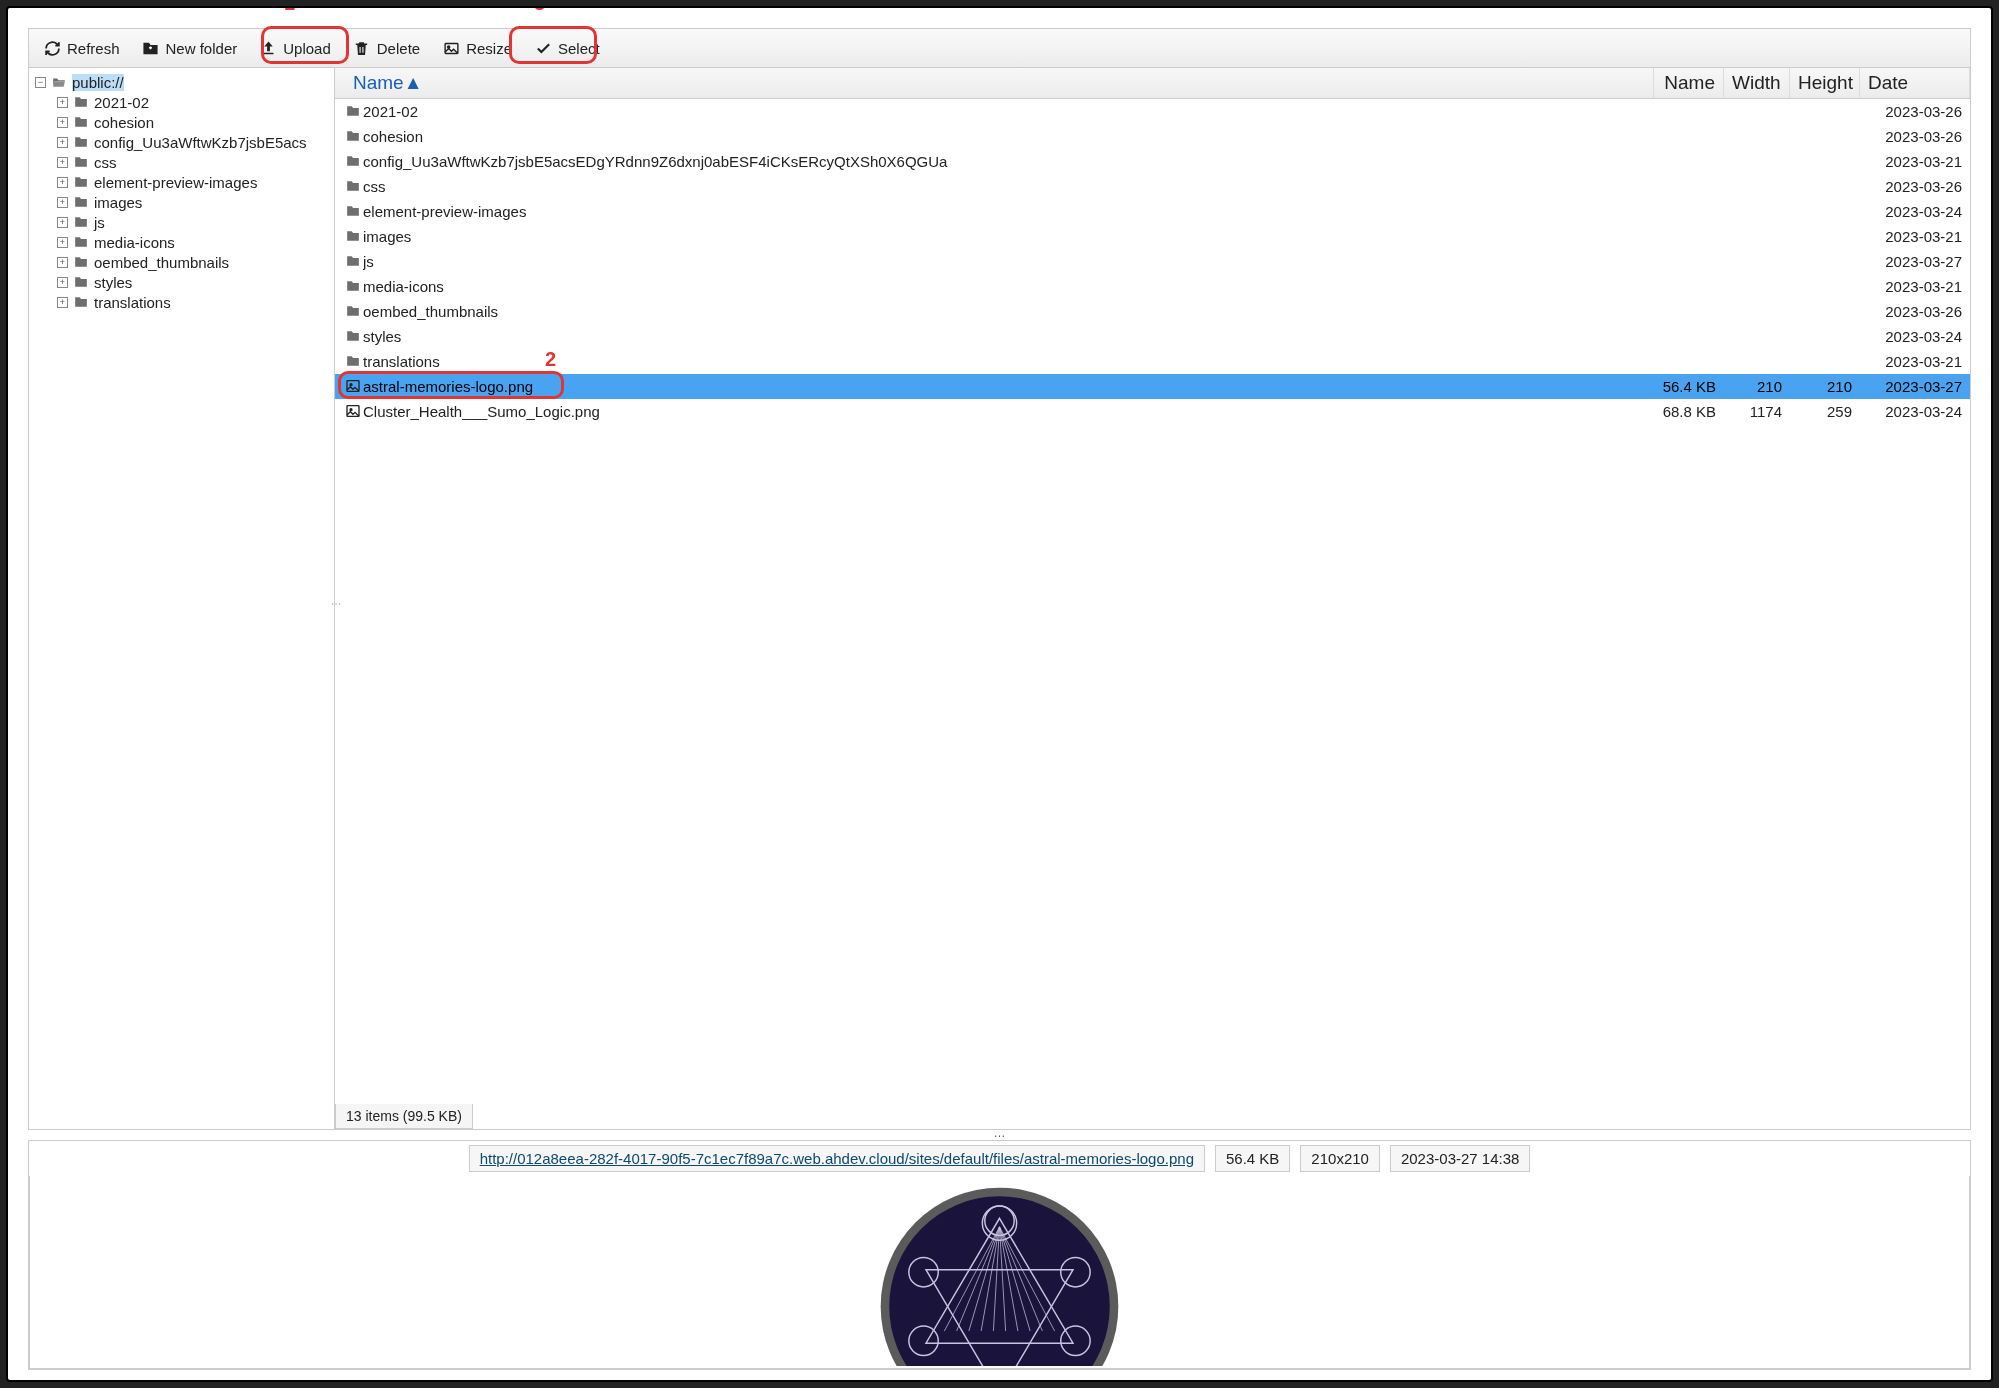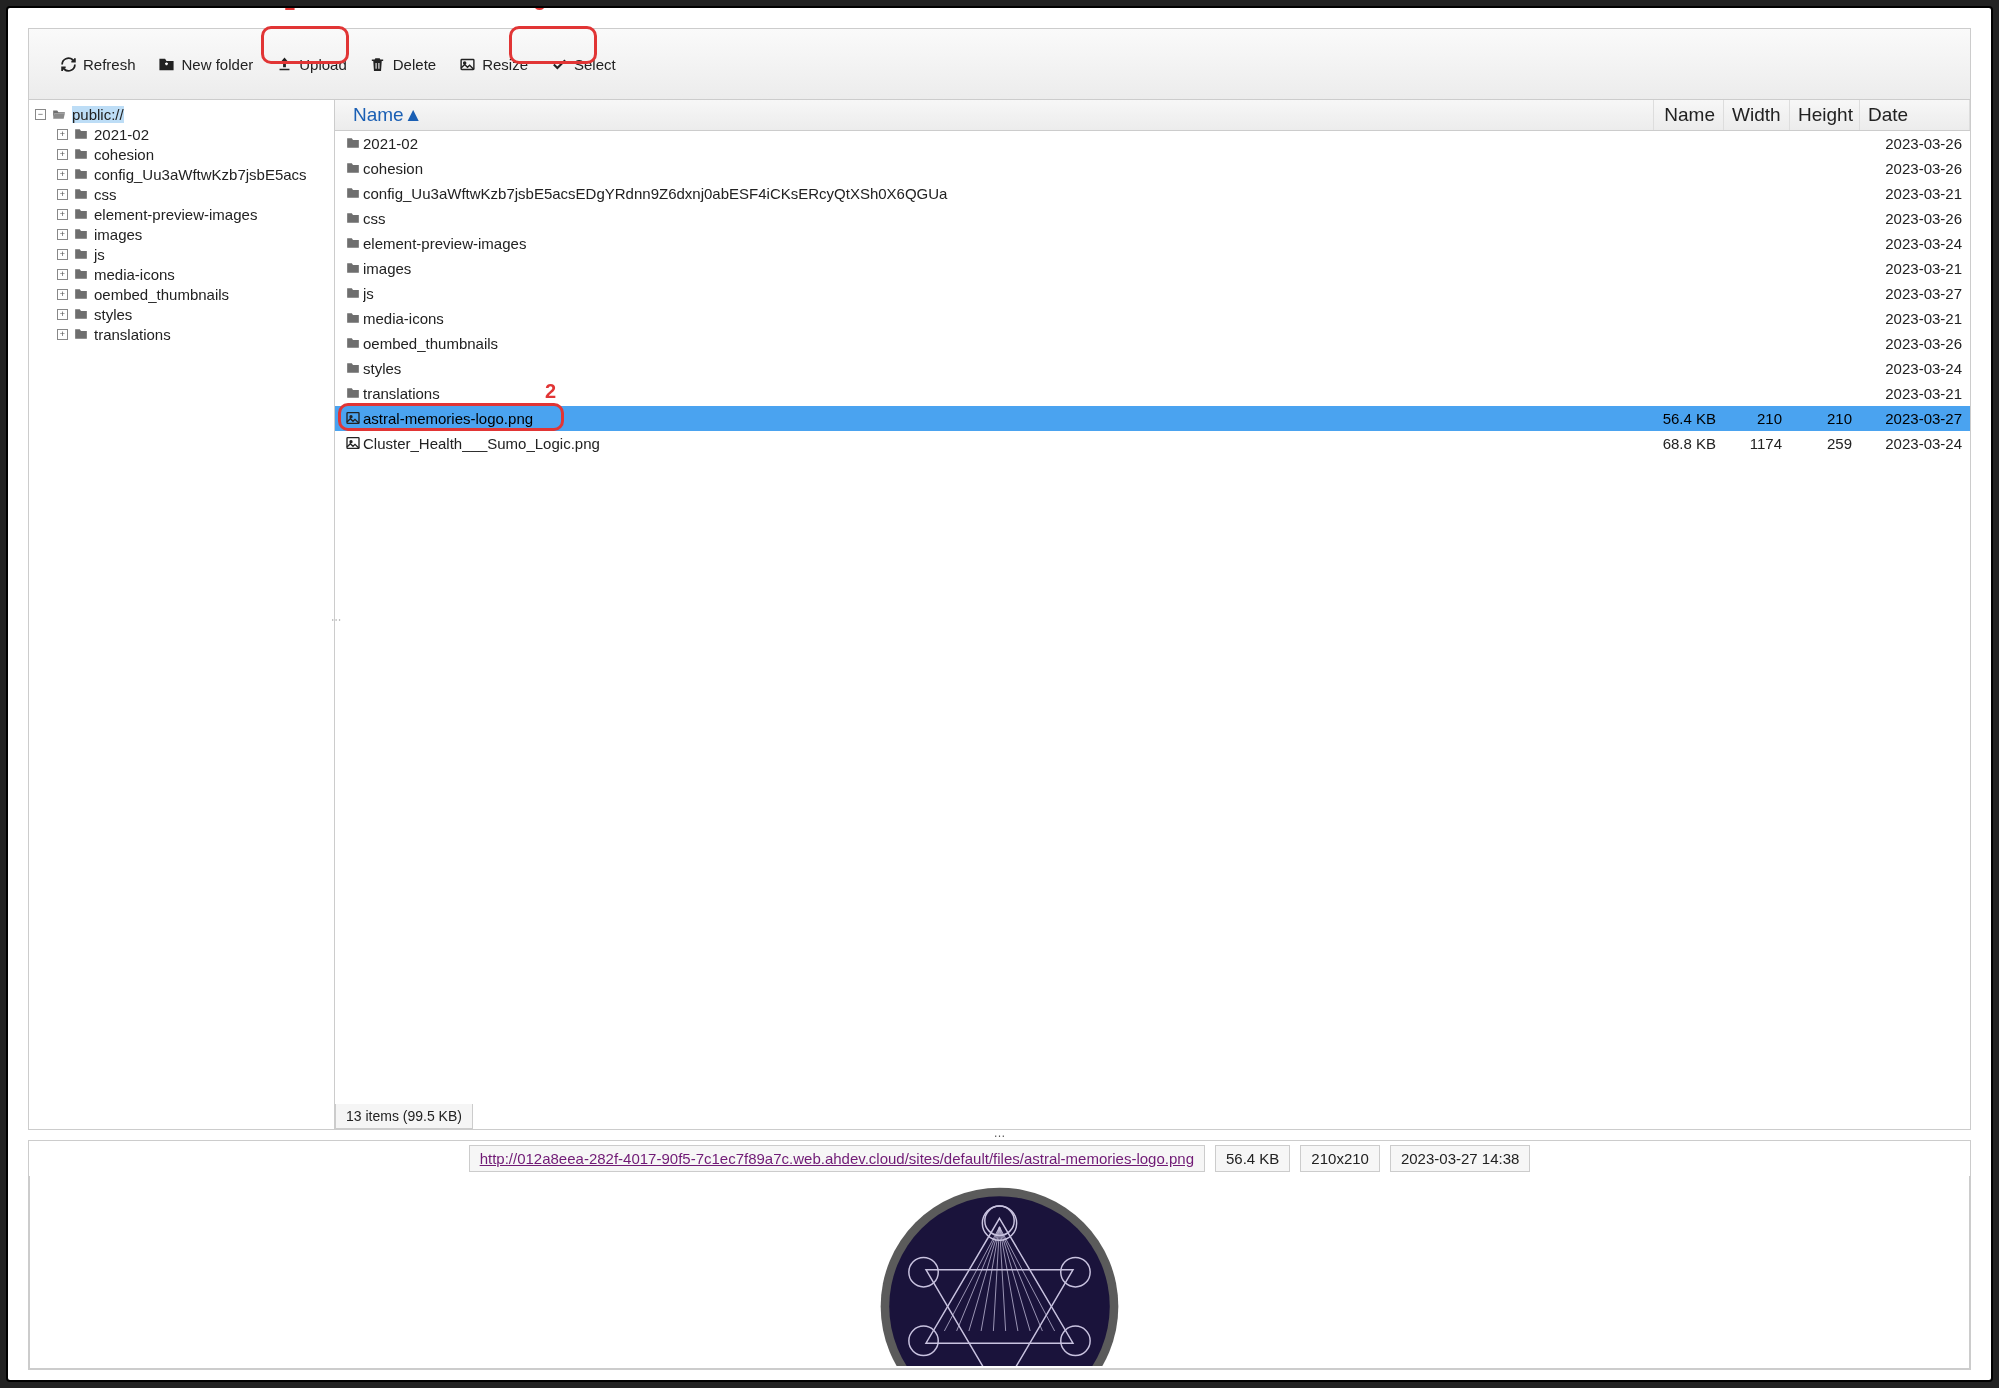--- a/index.html
+++ b/index.html
@@ -2,21 +2,21 @@
 <html><head>
 <meta charset="utf-8">
 <style>
   * { box-sizing: border-box; margin: 0; padding: 0; }
   body { font-family: -apple-system, BlinkMacSystemFont, "Segoe UI", Arial, sans-serif; font-size: 14px; background: #222; color: #222; }
   .window { position: relative; margin: 6px; background: #fff; border: 2px solid #000; border-radius: 4px; overflow: hidden; height: calc(100vh - 12px); display:flex; flex-direction:column; }
   .titlebar { background: #0971b8; color:#fff; padding: 10px 18px; display:flex; align-items:center; justify-content:space-between; }
   .titlebar h1 { font-size: 22px; font-weight: 400; }
   .close-x { font-size:20px; cursor:pointer; font-weight:300; padding:0 6px; }
   .content { flex:1; padding: 20px 20px 10px 20px; display:flex; flex-direction:column; position:relative; }
-  .toolbar { border:1px solid #ccc; background: linear-gradient(#fafafa,#ececec); display:flex; align-items:center; padding:20px; gap:2px; position:relative; }
+  .toolbar { border:1px solid #ccc; background: linear-gradient(#fafafa,#ececec); display:flex; align-items:center; padding:4px; gap:2px; position:relative; }
   .tbtn { display:flex; align-items:center; gap:6px; padding:6px 10px; font-size:15px; cursor:pointer; }
   .icon { display:inline-flex; align-items:center; justify-content:center; width:18px; height:18px; }
   .main-area { display:flex; border:1px solid #ccc; border-top:none; flex:1; min-height:300px; }
   .tree { width: 306px; border-right:1px solid #ccc; overflow:hidden; position:relative; }
   .tree-inner { padding: 4px 0; }
   .tree-row { display:flex; align-items:center; gap:4px; padding:1px 4px; white-space:nowrap; font-size:15px; cursor:pointer; }
   .tree-row.root .label { background:#bdddf6; }
   .expander { width:11px; height:11px; border:1px solid #888; font-size:9px; line-height:9px; text-align:center; color:#555; cursor:pointer; }
   .folder-icon { color:#6e6e6e; }
   .right-pane { flex:1; display:flex; flex-direction:column; position:relative; }
@@ -34,21 +34,21 @@
   .file-row .name { flex:1; white-space:nowrap; overflow:hidden; text-overflow:ellipsis; }
   .file-row .size  { width:70px; text-align:right; }
   .file-row .width { width:66px; text-align:right; }
   .file-row .height{ width:70px; text-align:right; }
   .file-row .date  { width:110px; text-align:right; }
   .status-bar { border-top:1px solid #ccc; background:#f5f5f5; padding:4px 10px; font-size:14px; display:inline-block; border:1px solid #ccc; border-top:none; margin-top:-1px;}
   .status-wrap { display:flex; }
   .ellipsis-row { text-align:center; color:#555; font-size:12px; padding:0; height:10px; line-height:6px;}
   .detail-bar { display:flex; gap:10px; justify-content:center; align-items:center; padding:4px 0; }
   .detail-chip { border:1px solid #ccc; background:#f6f6f6; padding:4px 10px; font-size:15px; }
-  .detail-chip.link a { color:#701a75; text-decoration:underline; }
+  .detail-chip.link a { color:#0c4a6e; text-decoration:underline; }
   .preview-area { flex: 0 0 auto; display:flex; align-items:flex-start; justify-content:center; padding:8px 0 2px 0; border:1px solid #ccc; border-top:none; margin-top:0; }
   .preview-img { width:245px; height:182px; display:flex; align-items:flex-start; justify-content:center; overflow:hidden;}
   .logo-svg { width:245px; height:245px; }
   
   
   .annotation { position:absolute; border:3px solid #e13535; border-radius:10px; pointer-events:none; }
   .anno-num { position:absolute; color:#e13535; font-weight:bold; font-size:20px; pointer-events:none; }
   .splitter-dots { position:absolute; left:-4px; top:50%; color:#888; font-size:10px; letter-spacing:-1px; writing-mode:vertical-rl;}
 </style>
 </head>

